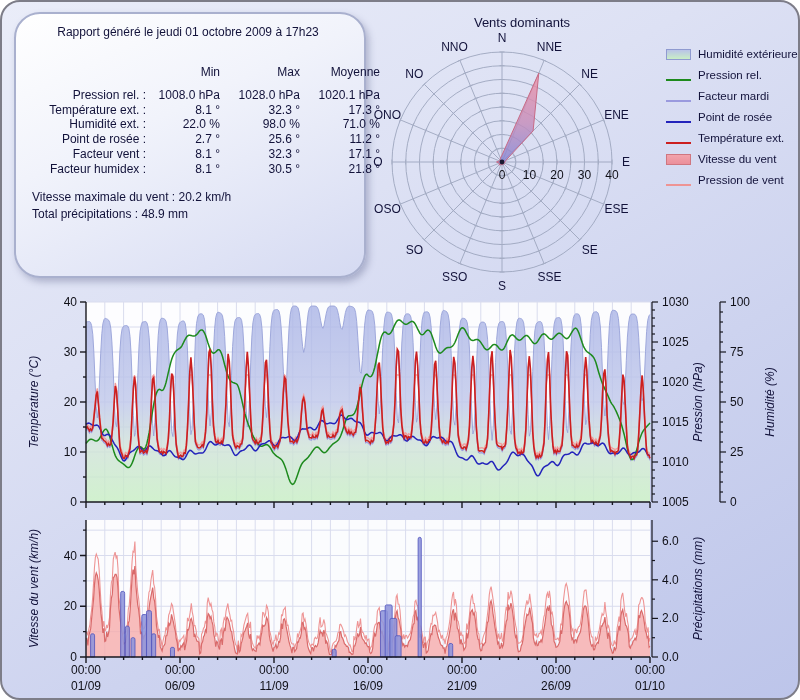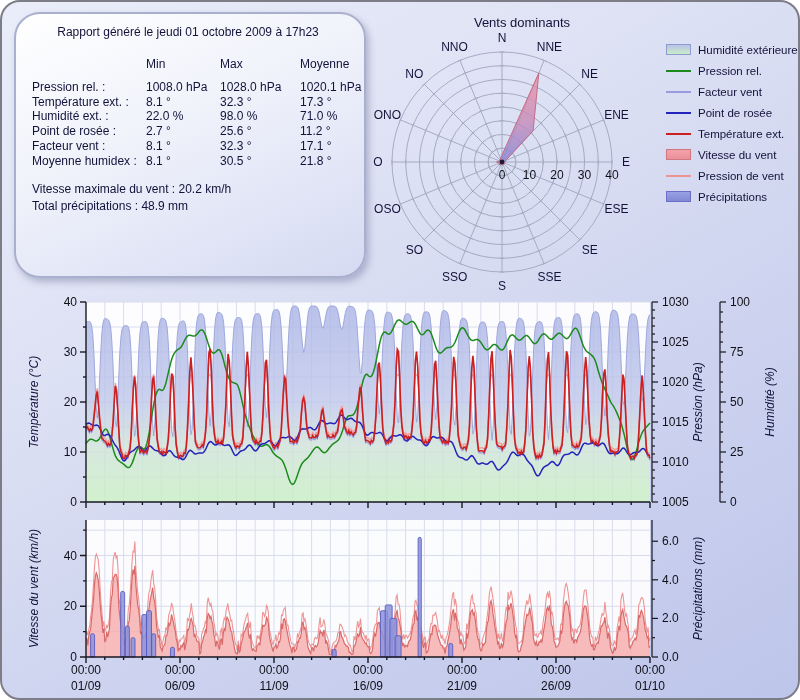--- a/index.html
+++ b/index.html
@@ -7,28 +7,28 @@
     border:2px solid #7d7d88;border-radius:20px;overflow:hidden;
     background:linear-gradient(150deg,#eaedf9 0%,#dde1f4 35%,#cdd3ef 65%,#bdc5ea 100%);
     font-family:"Liberation Sans",sans-serif;}
   .panel{position:absolute;left:12px;top:10px;width:352px;height:266px;box-sizing:border-box;
     border:2px solid #a9b0ce;border-radius:26px;
     background:linear-gradient(155deg,#ffffff 0%,#f1f3fb 40%,#d5daf2 100%);
     box-shadow:3px 4px 7px rgba(80,86,130,0.35);
     color:#12123a;font-size:12px;padding:11px 20px 0 16px;}
   .panel-title{text-align:center;}
   .panel-dates{margin-top:15px;line-height:17px;}
-  .stats{display:grid;grid-template-columns:114px 74px 80px 80px;margin-top:18px;line-height:14.8px;}
+  .stats{display:grid;grid-template-columns:114px 74px 80px 80px;margin-top:26px;line-height:14.8px;text-align:right;}
   .stats .hd{padding-bottom:8px;}
   .panel-foot{margin-top:12px;line-height:17.5px;}
   .rose-title{position:absolute;left:370px;top:13px;width:300px;text-align:center;
     font-size:13px;color:#12123a;}
   #rose{position:absolute;left:370px;top:8px;}
   #legend{position:absolute;left:664px;top:37px;}
-  .lg-item{display:flex;align-items:center;height:21px;}
+  .lg-item{display:flex;align-items:flex-end;height:21px;}
   .lg-sw{width:25px;margin-right:7px;flex:none;box-sizing:border-box;}
   .lg-sw.area{height:11px;}
   .lg-sw.line{height:2px;}
   .lg-lb{font-size:11.5px;color:#12123a;white-space:nowrap;}
   #mainChart{position:absolute;left:0;top:292px;}
   #windChart{position:absolute;left:0;top:512px;}
   svg text{font-family:"Liberation Sans",sans-serif;}
 </style>
 </head>
 <body>
@@ -55,21 +55,21 @@
         <div class="">98.0 %</div>
         <div class="">71.0 %</div>
         <div class="">Point de rosée :</div>
         <div class="">2.7 °</div>
         <div class="">25.6 °</div>
         <div class="">11.2 °</div>
         <div class="">Facteur vent :</div>
         <div class="">8.1 °</div>
         <div class="">32.3 °</div>
         <div class="">17.1 °</div>
-        <div class="">Moyenne humidex :</div>
+        <div class="">Facteur humidex :</div>
         <div class="">8.1 °</div>
         <div class="">30.5 °</div>
         <div class="">21.8 °</div>
       </div>
     <div class="panel-foot">
       <div>Vitesse maximale du vent : 20.2 km/h</div>
       <div>Total précipitations : 48.9 mm</div>
     </div>
   </div>
 
@@ -269,41 +269,37 @@
       <div class="lg-item">
         <span class="lg-sw area" style="background: linear-gradient(rgb(185, 195, 232), rgb(201, 238, 198)); border: 1px solid rgb(143, 154, 208);"></span>
         <span class="lg-lb">Humidité extérieure</span>
       </div>
       <div class="lg-item">
         <span class="lg-sw line" style="background: rgb(29, 138, 29);"></span>
         <span class="lg-lb">Pression rel.</span>
       </div>
       <div class="lg-item">
         <span class="lg-sw line" style="background: rgb(154, 154, 222);"></span>
-        <span class="lg-lb">Facteur vent</span>
+        <span class="lg-lb">Facteur mardi</span>
       </div>
       <div class="lg-item">
         <span class="lg-sw line" style="background: rgb(35, 35, 187);"></span>
         <span class="lg-lb">Point de rosée</span>
       </div>
       <div class="lg-item">
         <span class="lg-sw line" style="background: rgb(204, 31, 31);"></span>
         <span class="lg-lb">Température ext.</span>
       </div>
       <div class="lg-item">
         <span class="lg-sw area" style="background: linear-gradient(rgb(242, 163, 171), rgb(235, 143, 155)); border: 1px solid rgb(207, 118, 128);"></span>
         <span class="lg-lb">Vitesse du vent</span>
       </div>
       <div class="lg-item">
         <span class="lg-sw line" style="background: rgb(238, 148, 148);"></span>
         <span class="lg-lb">Pression de vent</span>
-      </div>
-      <div class="lg-item">
-        <span class="lg-sw area" style="background: linear-gradient(rgb(153, 160, 226), rgb(130, 137, 214)); border: 1px solid rgb(106, 111, 198);"></span>
-        <span class="lg-lb">Précipitations</span>
       </div>
     </div>
 
   <svg id="mainChart" width="800" height="224">
       <defs>
         <linearGradient id="humG" x1="0" y1="8" x2="0" y2="208" gradientUnits="userSpaceOnUse">
           <stop offset="0%" stop-color="#a9b3e6"></stop>
           <stop offset="50%" stop-color="#bfc7ea"></stop>
           <stop offset="72%" stop-color="#cfe2d8"></stop>
           <stop offset="100%" stop-color="#c6eec2"></stop>

